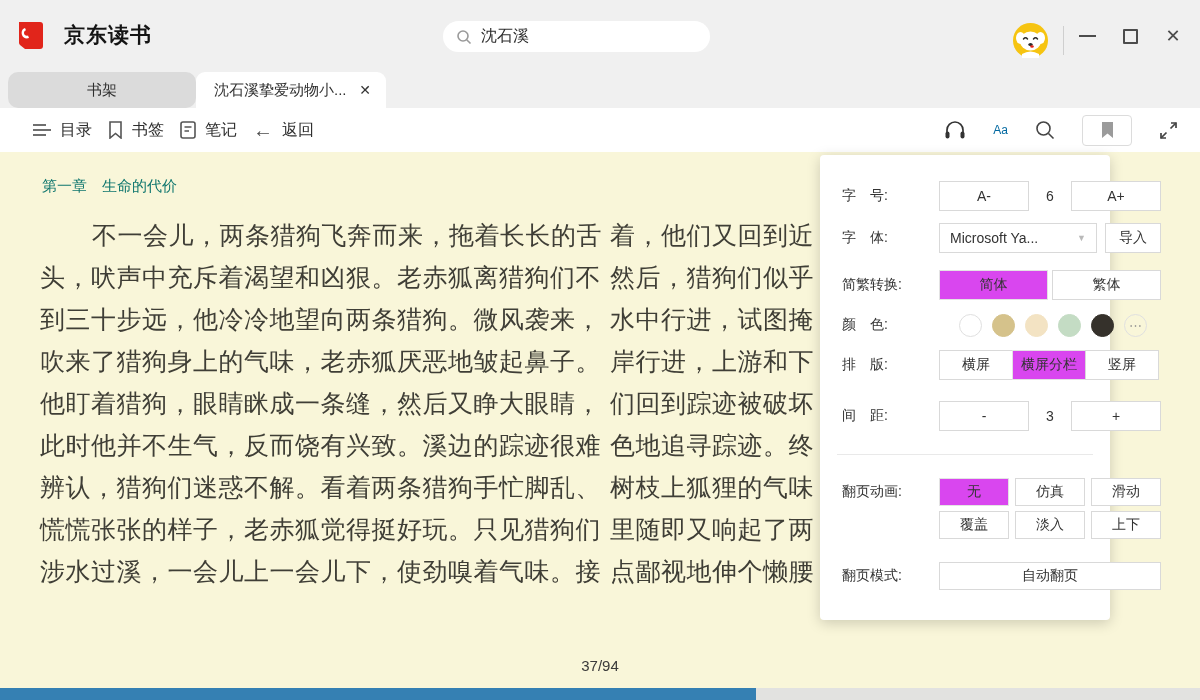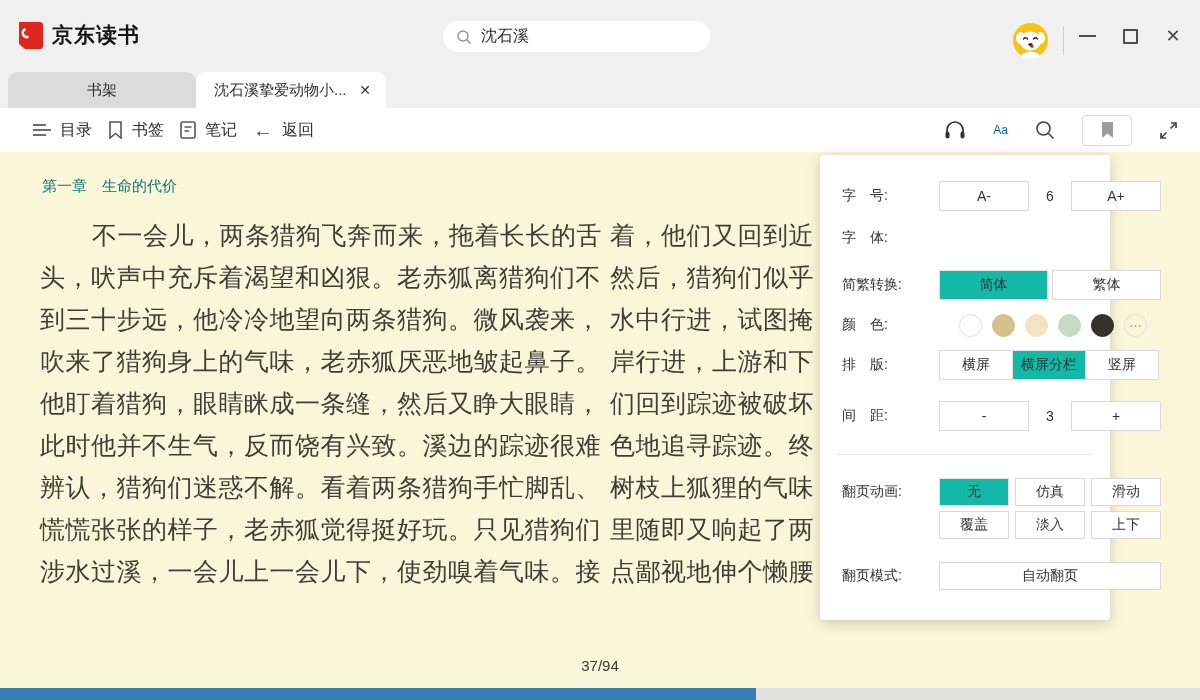--- a/index.html
+++ b/index.html
@@ -2,40 +2,40 @@
 <html><head>
 <meta charset="utf-8">
 <style>
   * { margin:0; padding:0; box-sizing:border-box; }
   html,body { width:1200px; height:700px; overflow:hidden; }
   body { font-family:"Liberation Sans", sans-serif; }
   .stage { position:relative; width:1200px; height:700px; background:#f9f6d9; overflow:hidden; }
 
   
   .titlebar { position:absolute; top:0; left:0; right:0; height:72px; background:#f0f0f0; }
-  .logo { position:absolute; left:16px; top:21px; display:flex; align-items:center; gap:9px; }
+  .logo { position:absolute; left:16px; top:21px; display:flex; align-items:center; gap:21px; }
   .logo-icon { width:27px; height:27px; display:block; }
   .logo-text { font-size:21px; font-weight:bold; color:#141414; letter-spacing:1px; }
   .searchbox { position:absolute; left:443px; top:21px; width:267px; height:31px; background:#fff;
                border-radius:16px; display:flex; align-items:center; padding:0 13px; gap:9px; }
   .searchbox input { border:none; outline:none; background:transparent; font-size:16px; color:#2b2b2b;
                      width:200px; font-family:inherit; }
   .avatar { position:absolute; left:1013px; top:23px; width:35px; height:35px; }
   .win-divider { position:absolute; left:1063px; top:26px; width:1px; height:29px; background:#cfcfcf; }
   .win-controls { position:absolute; left:1078px; top:0; height:72px; display:flex; align-items:center; gap:25px; }
   .win-btn { width:18px; height:18px; display:flex; align-items:center; justify-content:center; cursor:default; }
   .win-min-glyph { width:17px; border-top:2px solid #4c4c4c; }
   .win-max-glyph { width:15px; height:15px; border:2px solid #4c4c4c; border-radius:1px; }
   .win-close-glyph { font-size:18px; color:#4c4c4c; line-height:1; }
 
   
   .tabbar { position:absolute; top:72px; left:0; right:0; height:36px; background:#f0f0f0; }
   .tab { position:absolute; bottom:0; height:36px; border-radius:9px 9px 0 0; display:flex;
          align-items:center; font-size:15px; color:#2e2e2e; }
-  .tab-shelf { left:8px; width:188px; background:#dbdbdb; justify-content:center; }
+  .tab-shelf { left:8px; width:188px; background:#dbdbdb; justify-content:center;border-radius:10px; }
   .tab-book { left:196px; width:190px; background:#ffffff; padding-left:18px; }
   .tab-close { position:absolute; right:15px; font-size:14px; color:#333; }
 
   
   .toolbar { position:absolute; top:108px; left:0; right:0; height:44px; background:#ffffff; }
   .tool-left { position:absolute; left:32px; top:0; height:44px; display:flex; align-items:center; gap:16px; }
   .tool-item { display:flex; align-items:center; gap:9px; font-size:16px; color:#2e2e2e; }
   .tool-right { position:absolute; right:22px; top:0; height:44px; display:flex; align-items:center; gap:27px; }
   .aa-label { font-size:12px; color:#0369a1; }
   .bookmark-btn { width:50px; height:31px; border:1px solid #dcdcdc; border-radius:4px; background:#fff;
@@ -55,21 +55,21 @@
   .progress-fill { height:100%; background:#3580b3; }
 
   
   .panel { position:absolute; left:820px; top:155px; width:290px; height:465px; background:#ffffff;
            border-radius:4px; box-shadow:0 3px 14px rgba(0,0,0,0.18); z-index:9; }
   .prow { position:absolute; left:22px; width:297px; height:30px; display:flex; align-items:center; }
   .plabel { font-size:14px; color:#333; width:75px; flex:none; }
   .pctrl { position:absolute; left:97px; width:222px; height:30px; display:flex; align-items:center; }
   .pbtn { display:flex; align-items:center; justify-content:center; height:30px; border:1px solid #d9d9d9;
           background:#fff; font-size:14px; color:#333; flex:none; }
-  .pbtn.sel { background:#14b8a6; border-color:#e3e3e3; }
+  .pbtn.sel { background:#d946ef; border-color:#e3e3e3; }
   .pval { flex:1; text-align:center; font-size:14px; color:#333; }
   .w90 { width:90px; } .w109 { width:109px; } .w74 { width:74px; } .w70 { width:70px; } .w56 { width:56px; }
   .h28 { height:28px; }
   .dropdown { width:158px; height:30px; border:1px solid #d9d9d9; display:flex; align-items:center;
               justify-content:space-between; padding:0 10px; font-size:14px; color:#333; }
   .chevron { font-size:9px; color:#b9b9b9; }
   .swatch-row { position:absolute; left:117px; width:202px; display:flex; align-items:center; gap:10px; }
   .swatch { width:23px; height:23px; border-radius:50%; border:1px solid #e0e0e0; flex:none;
             display:flex; align-items:center; justify-content:center; font-size:13px; color:#8b8b8b; }
   .pdivider { position:absolute; left:17px; right:17px; top:299px; height:1px; background:#e9e9e9; }
@@ -231,20 +231,27 @@
       <span class="plabel">字　号:</span>
       <div class="pctrl">
         <div class="pbtn w90">A-</div>
         <span class="pval">6</span>
         <div class="pbtn w90">A+</div>
       </div>
     </div>
 
     <div class="prow" style="top:68px;">
       <span class="plabel">字　体:</span>
+      <div class="pctrl" style="justify-content:space-between;">
+        <div class="dropdown">
+          <span>Microsoft Ya...</span>
+          <span class="chevron">▼</span>
+        </div>
+        <div class="pbtn w56">导入</div>
+      </div>
     </div>
 
     <div class="prow" style="top:115px;">
       <span class="plabel">简繁转换:</span>
       <div class="pctrl gap4">
         <div class="pbtn w109 sel">简体</div>
         <div class="pbtn w109">繁体</div>
       </div>
     </div>
 

